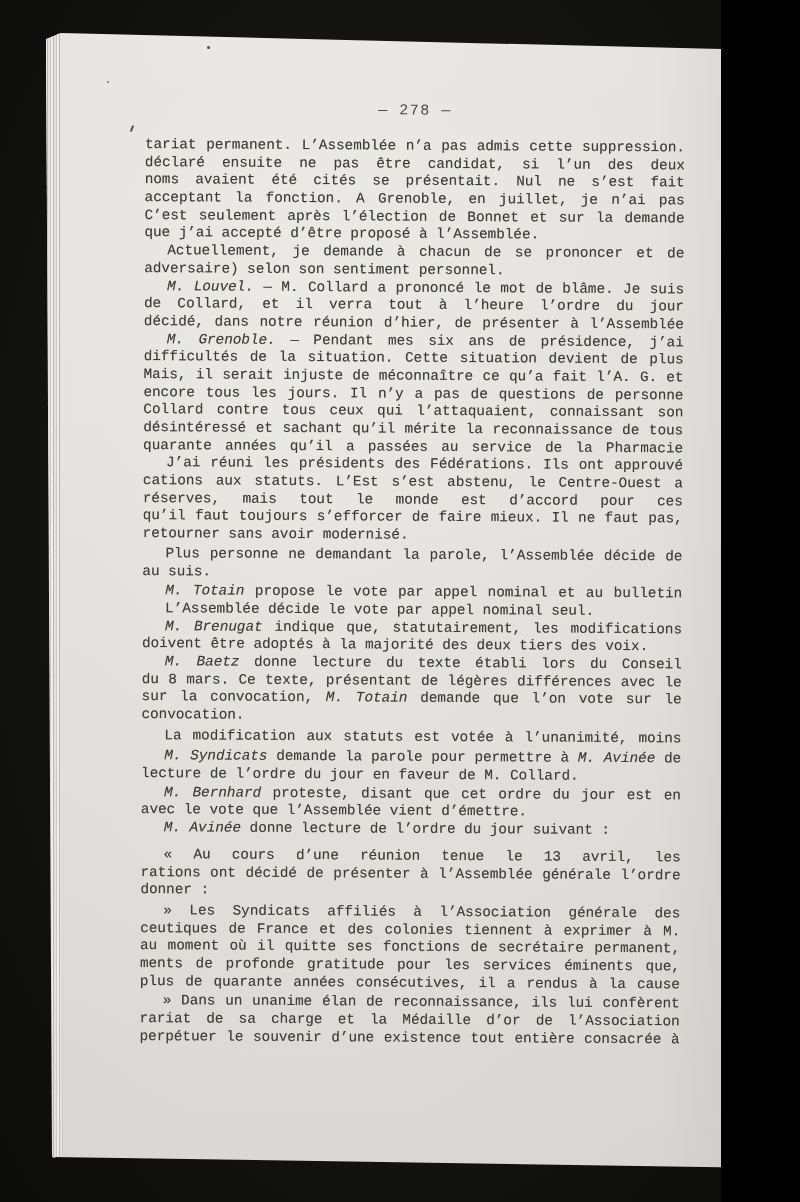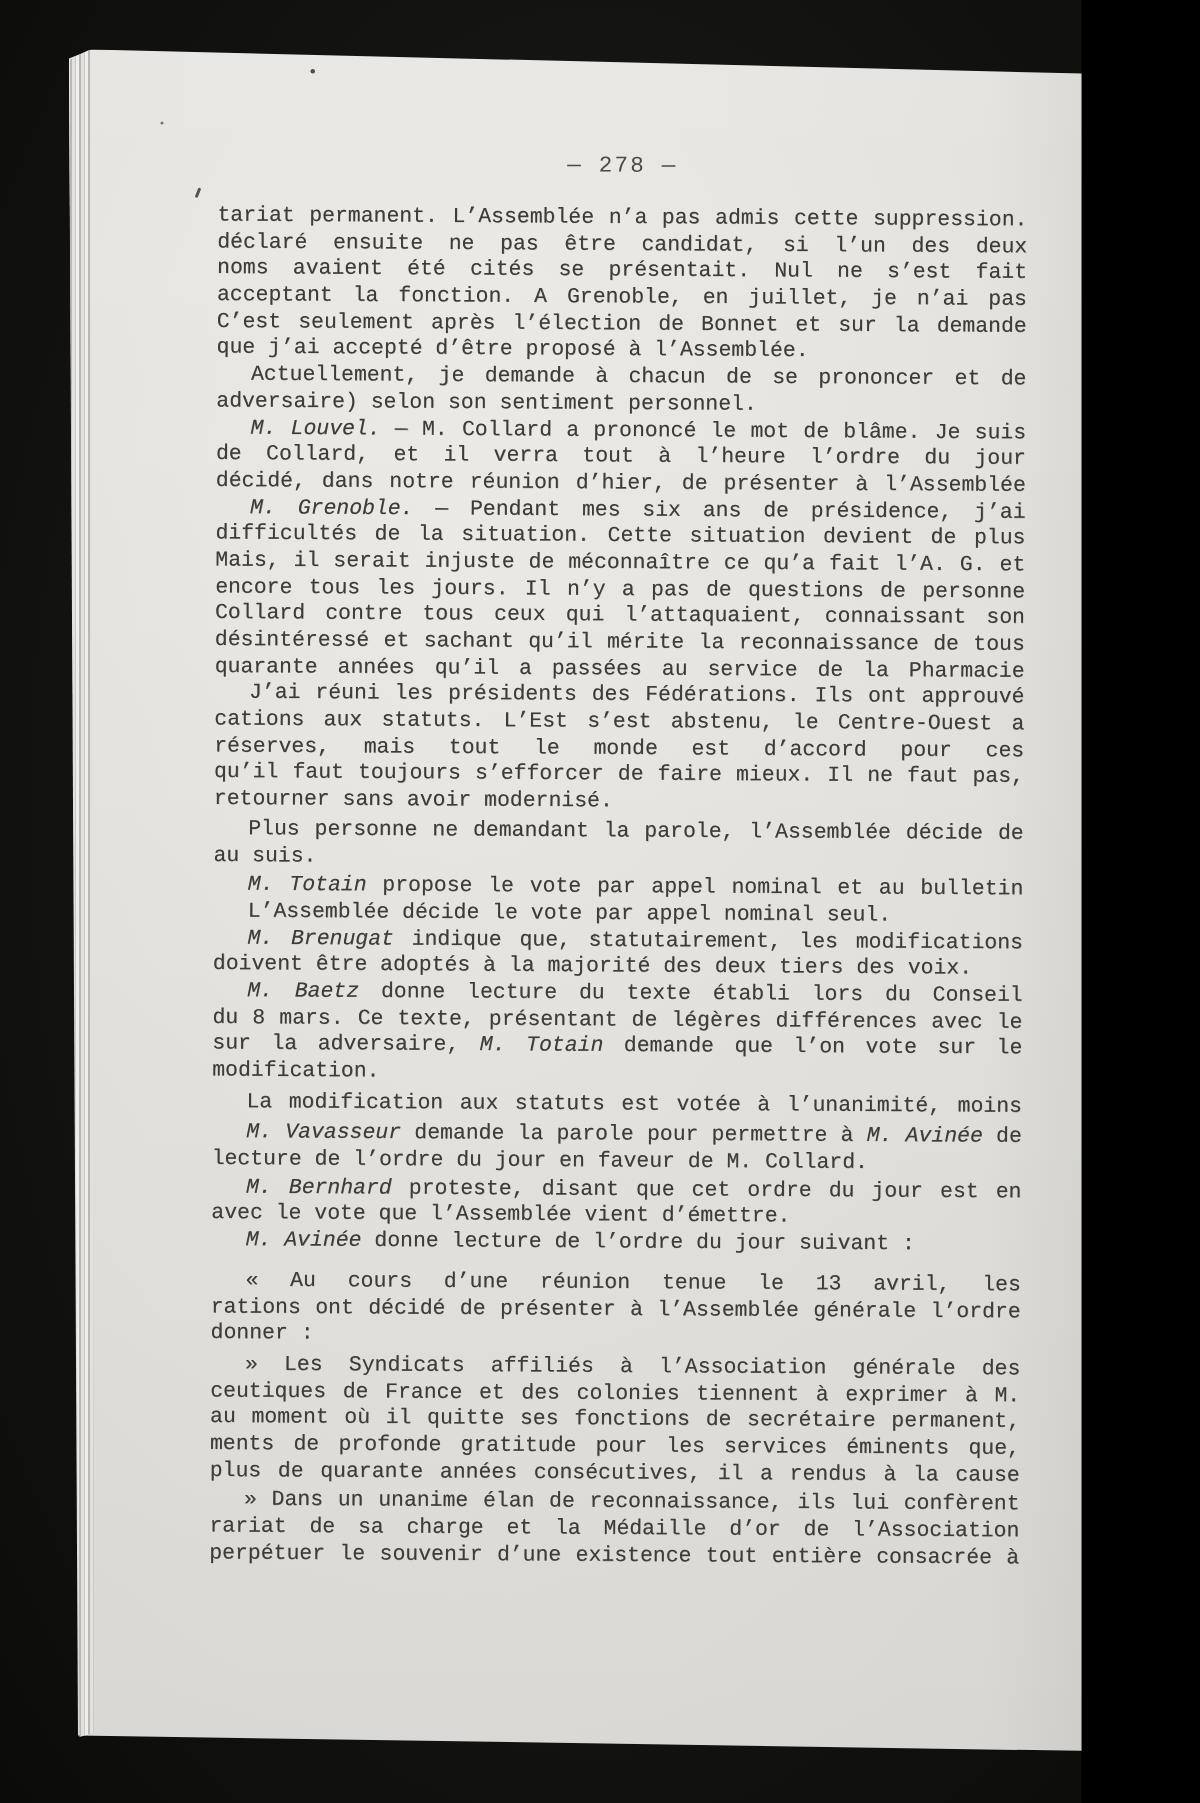--- a/index.html
+++ b/index.html
@@ -114,28 +114,28 @@
       <div>
         <div class="line indent last"><span>L’Assemblée décide le vote par appel nominal seul.</span></div>
       </div>
       <div>
         <div class="line indent"><em>M. Brenugat</em><span> indique que, statutairement, les modifications aux statuts</span></div>
         <div class="line last"><span>doivent être adoptés à la majorité des deux tiers des voix.</span></div>
       </div>
       <div>
         <div class="line indent"><em>M. Baetz</em><span> donne lecture du texte établi lors du Conseil d’administration</span></div>
         <div class="line"><span>du 8 mars. Ce texte, présentant de légères différences avec le texte porté</span></div>
-        <div class="line"><span>sur la adversaire, </span><em>M. Totain</em><span> demande que l’on vote sur le texte de la</span></div>
-        <div class="line last"><span>modification.</span></div>
+        <div class="line"><span>sur la convocation, </span><em>M. Totain</em><span> demande que l’on vote sur le texte de la</span></div>
+        <div class="line last"><span>convocation.</span></div>
       </div>
       <div style="margin-top: 3px;">
         <div class="line indent last"><span>La modification aux statuts est votée à l’unanimité, moins 10 voix.</span></div>
       </div>
       <div style="margin-top: 3px;">
-        <div class="line indent"><em>M. Vavasseur</em><span> demande la parole pour permettre à </span><em>M. Avinée</em><span> de mieux</span></div>
+        <div class="line indent"><em>M. Syndicats</em><span> demande la parole pour permettre à </span><em>M. Avinée</em><span> de mieux</span></div>
         <div class="line last"><span>lecture de l’ordre du jour en faveur de M. Collard.</span></div>
       </div>
       <div style="margin-top: 1px;">
         <div class="line indent"><em>M. Bernhard</em><span> proteste, disant que cet ordre du jour est en contradiction</span></div>
         <div class="line last"><span>avec le vote que l’Assemblée vient d’émettre.</span></div>
       </div>
       <div>
         <div class="line indent last"><em>M. Avinée</em><span> donne lecture de l’ordre du jour suivant :</span></div>
       </div>
       <div style="margin-top: 9px;">

